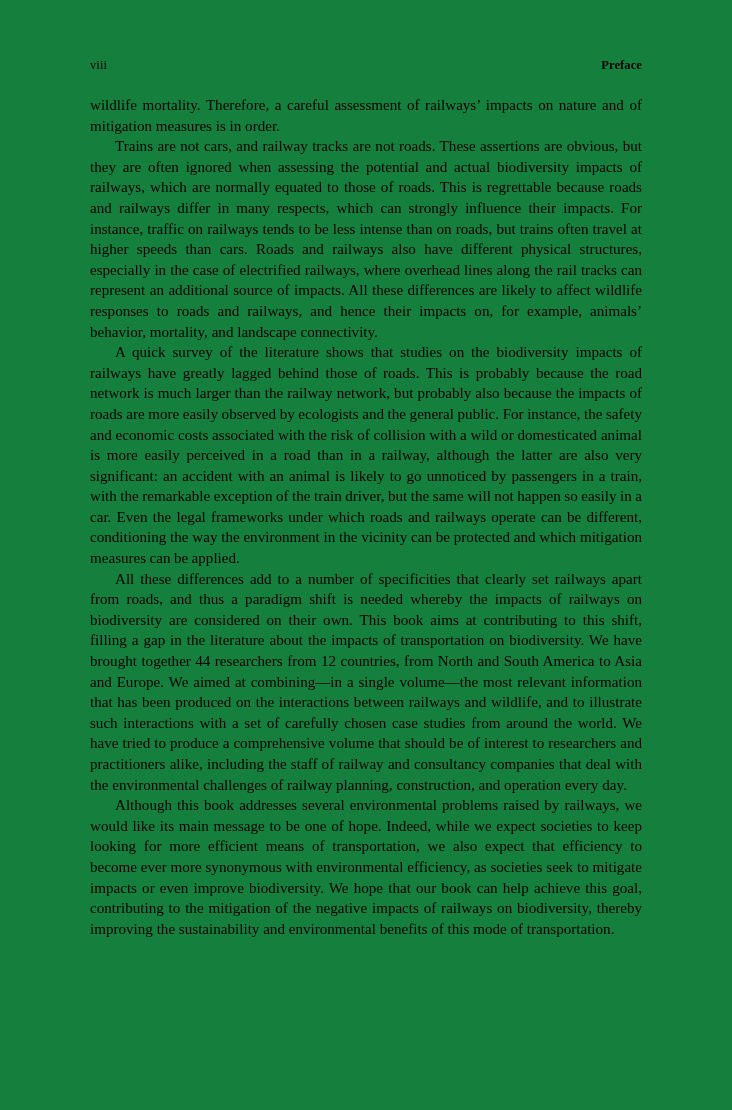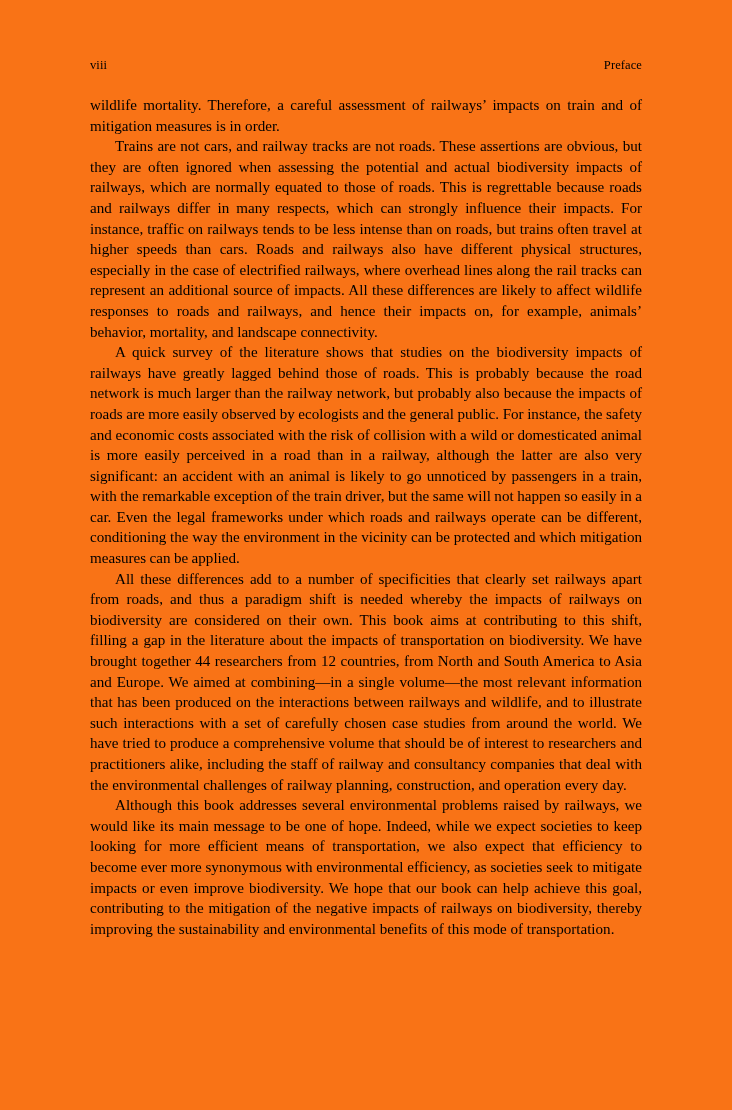--- a/index.html
+++ b/index.html
@@ -10,42 +10,42 @@
   }
   body {
     font-family: "Liberation Serif", "DejaVu Serif", serif;
     color: #000000;
     -webkit-font-smoothing: antialiased;
   }
   .page {
     position: relative;
     width: 732px;
     height: 1110px;
-    background: #f97316;
+    background: #15803d;
     overflow: hidden;
     box-sizing: border-box;
   }
   
   .running-head {
     position: absolute;
     left: 90px;
     top: 57px;
     width: 552px;
     display: flex;
     justify-content: space-between;
     align-items: baseline;
     font-size: 12.5px;
     line-height: 16px;
     letter-spacing: 0.1px;
   }
   .running-head .folio {
     font-weight: 400;
   }
   .running-head .head-title {
-    font-weight: 400;
+    font-weight: 700;
   }
   
   .textblock {
     position: absolute;
     left: 90px;
     top: 95px;
     width: 552px;
     font-size: 15.1px;
     line-height: 20.6px;
     text-align: justify;
@@ -73,20 +73,20 @@
 <body>
 
 <div class="page">
 
   <div class="running-head">
     <span class="folio">viii</span>
     <span class="head-title">Preface</span>
   </div>
 
   <div class="textblock">
-    <p class="no-indent">wildlife mortality. Therefore, a careful assessment of railways’ impacts on train and of mitigation measures is in order.</p>
+    <p class="no-indent">wildlife mortality. Therefore, a careful assessment of railways’ impacts on nature and of mitigation measures is in order.</p>
     <p>Trains are not cars, and railway tracks are not roads. These assertions are obvious, but they are often ignored when assessing the potential and actual biodiversity impacts of railways, which are normally equated to those of roads. This is regrettable because roads and railways differ in many respects, which can strongly influence their impacts. For instance, traffic on railways tends to be less intense than on roads, but trains often travel at higher speeds than cars. Roads and railways also have different physical structures, especially in the case of electrified railways, where overhead lines along the rail tracks can represent an additional source of impacts. All these differences are likely to affect wildlife responses to roads and railways, and hence their impacts on, for example, animals’ behavior, mortality, and landscape connectivity.</p>
     <p class="dense">A quick survey of the literature shows that studies on the biodiversity impacts of railways have greatly lagged behind those of roads. This is probably because the road network is much larger than the railway network, but probably also because the impacts of roads are more easily observed by ecologists and the general public. For instance, the safety and economic costs associated with the risk of collision with a wild or domesticated animal is more easily perceived in a road than in a railway, although the latter are also very significant: an accident with an animal is likely to go unnoticed by passengers in a train, with the remarkable exception of the train driver, but the same will not happen so easily in a car. Even the legal frameworks under which roads and railways operate can be different, conditioning the way the environment in the vicinity can be protected and which mitigation measures can be applied.</p>
     <p>All these differences add to a number of specificities that clearly set railways apart from roads, and thus a paradigm shift is needed whereby the impacts of railways on biodiversity are considered on their own. This book aims at contributing to this shift, filling a gap in the literature about the impacts of transportation on biodiversity. We have brought together 44 researchers from 12 countries, from North and South America to Asia and Europe. We aimed at combining—in a single volume—the most relevant information that has been produced on the interactions between railways and wildlife, and to illustrate such interactions with a set of carefully chosen case studies from around the world. We have tried to produce a comprehensive volume that should be of interest to researchers and practitioners alike, including the staff of railway and consultancy companies that deal with the environmental challenges of railway planning, construction, and operation every day.</p>
     <p>Although this book addresses several environmental problems raised by railways, we would like its main message to be one of hope. Indeed, while we expect societies to keep looking for more efficient means of transportation, we also expect that efficiency to become ever more synonymous with environmental efficiency, as societies seek to mitigate impacts or even improve biodiversity. We hope that our book can help achieve this goal, contributing to the mitigation of the negative impacts of railways on biodiversity, thereby improving the sustainability and environmental benefits of this mode of transportation.</p>
   </div>
 
 </div>
 
 </body></html>

